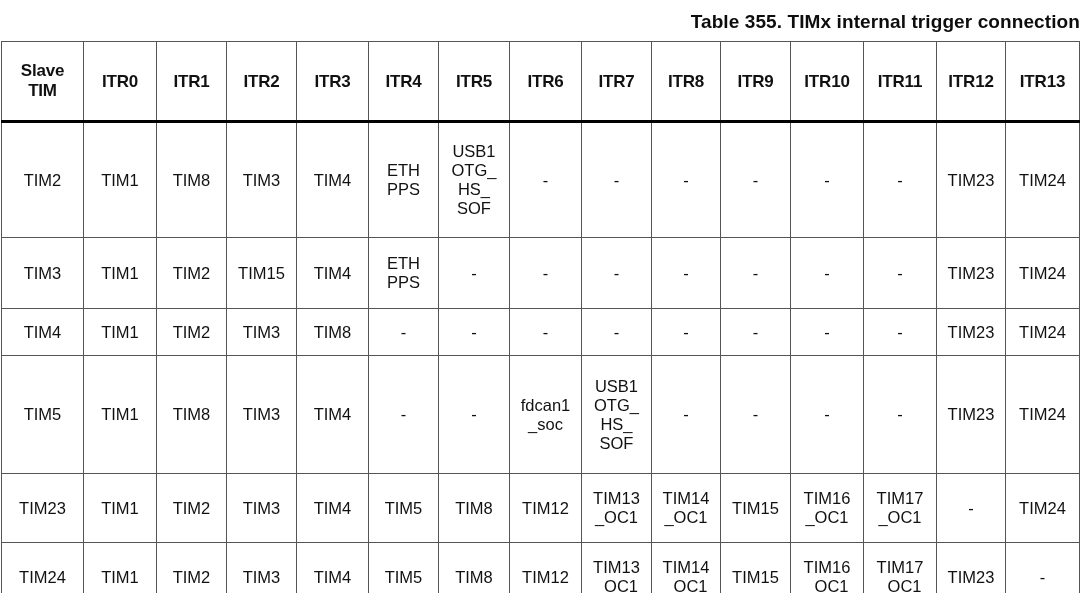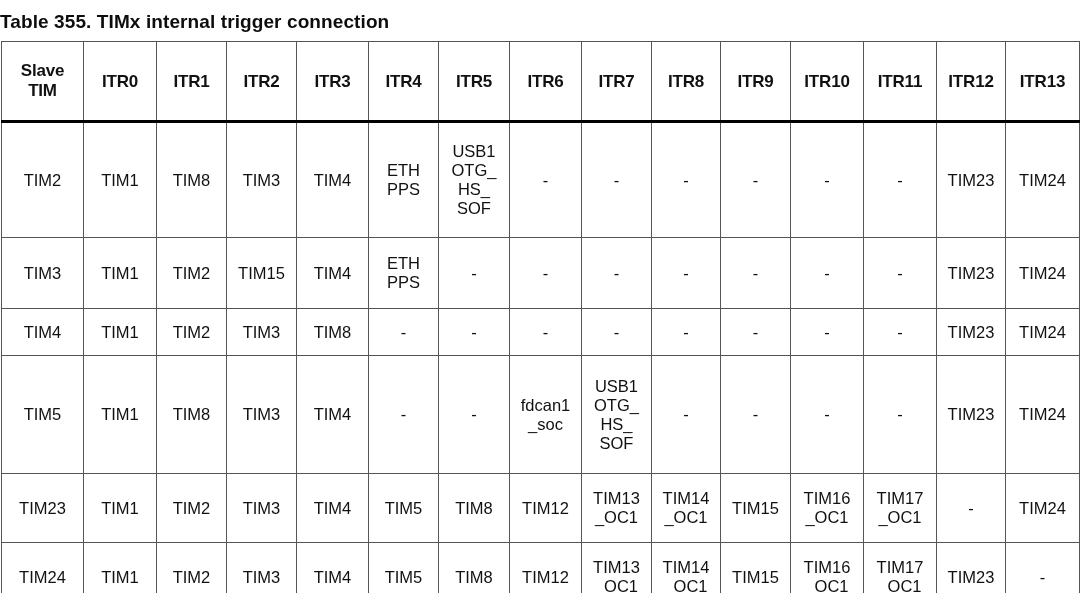--- a/index.html
+++ b/index.html
@@ -18,21 +18,21 @@
     position: relative;
     width: 1080px;
     height: 593px;
     box-sizing: border-box;
   }
   .table-title {
     position: absolute;
     top: 10px;
     left: 0;
     width: 1080px;
-    text-align: left;
+    text-align: right;
     font-size: 19px;
     font-weight: bold;
     letter-spacing: 0.1px;
     color: #0d0d0d;
     line-height: 24px;
     white-space: nowrap;
   }
   .table-wrap {
     position: absolute;
     top: 41px;

